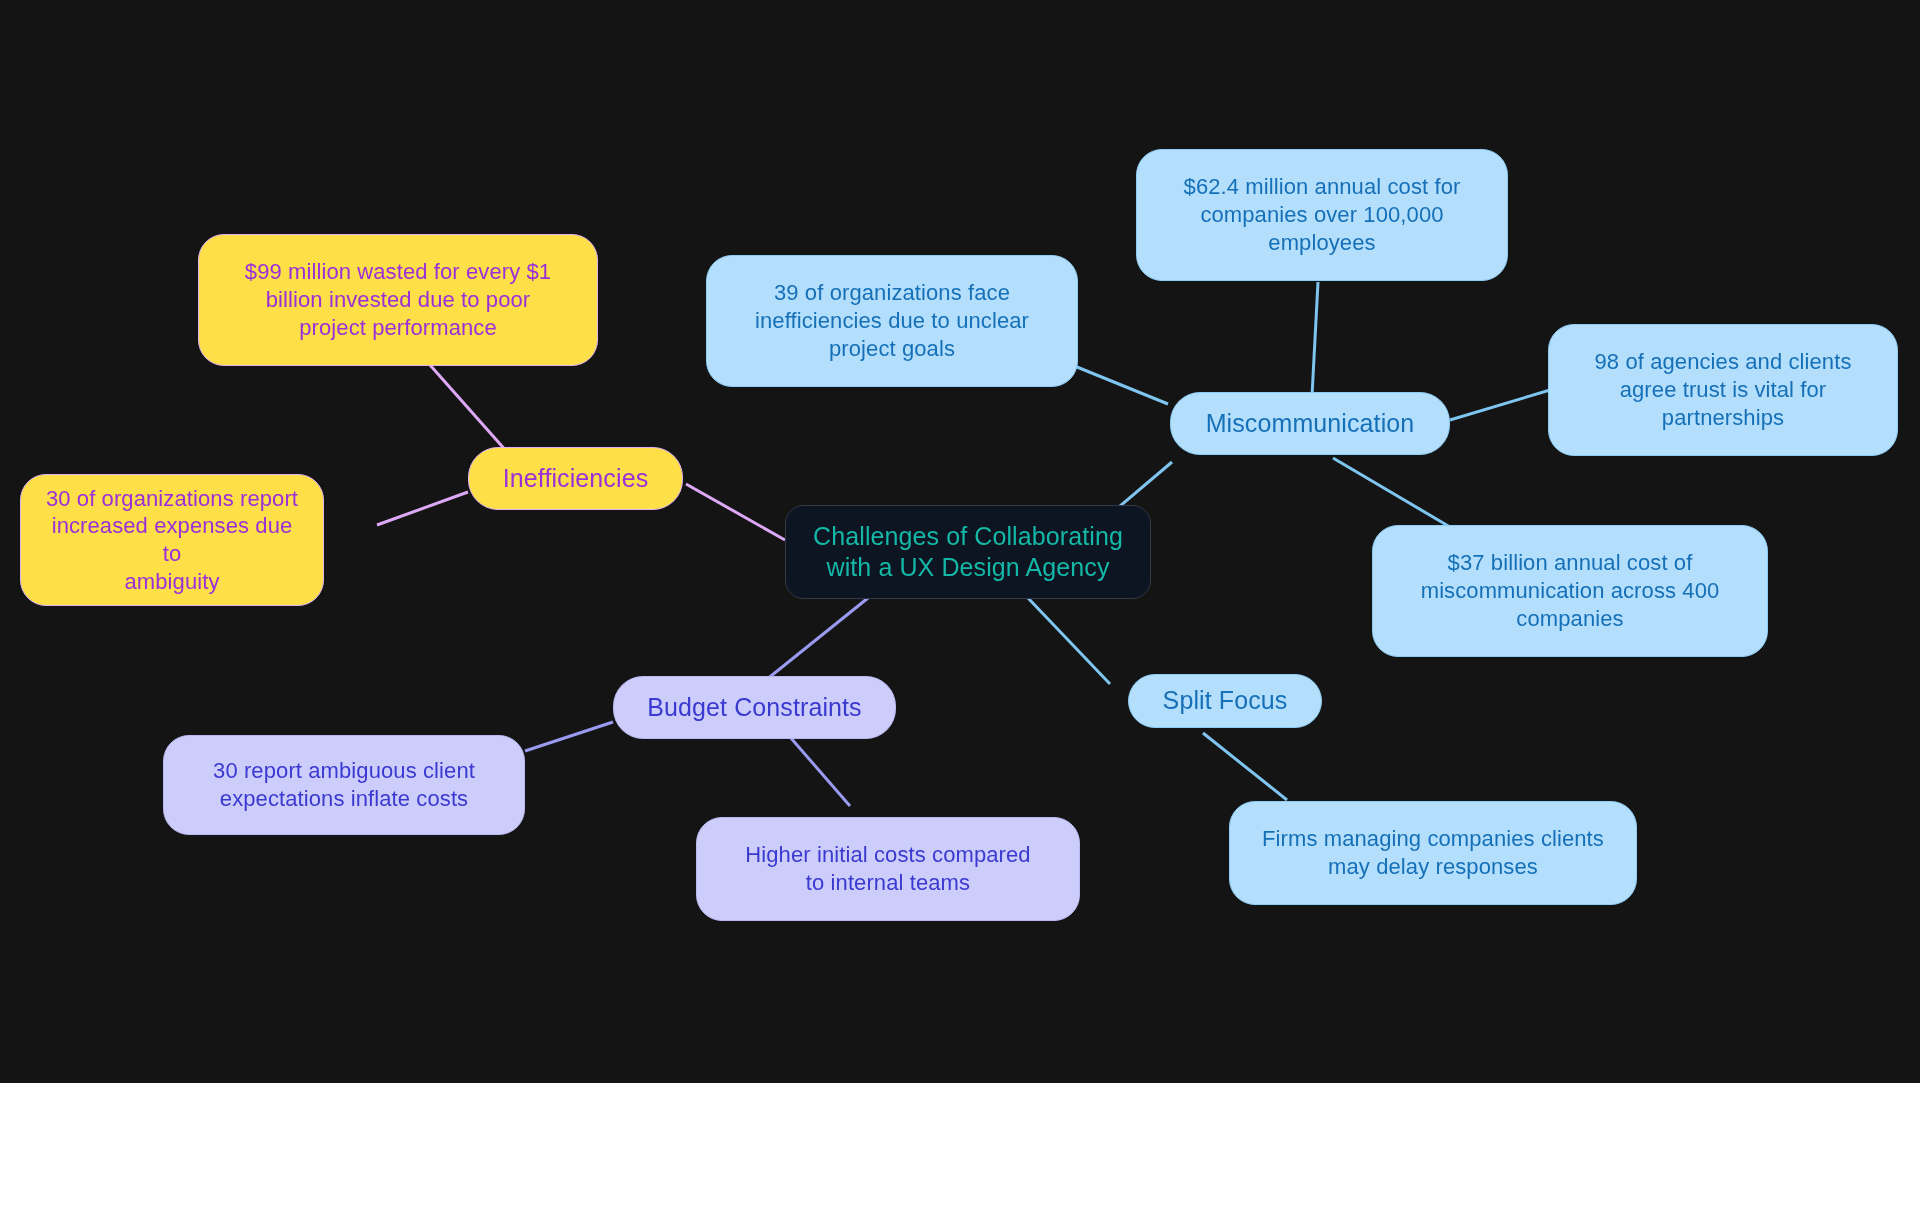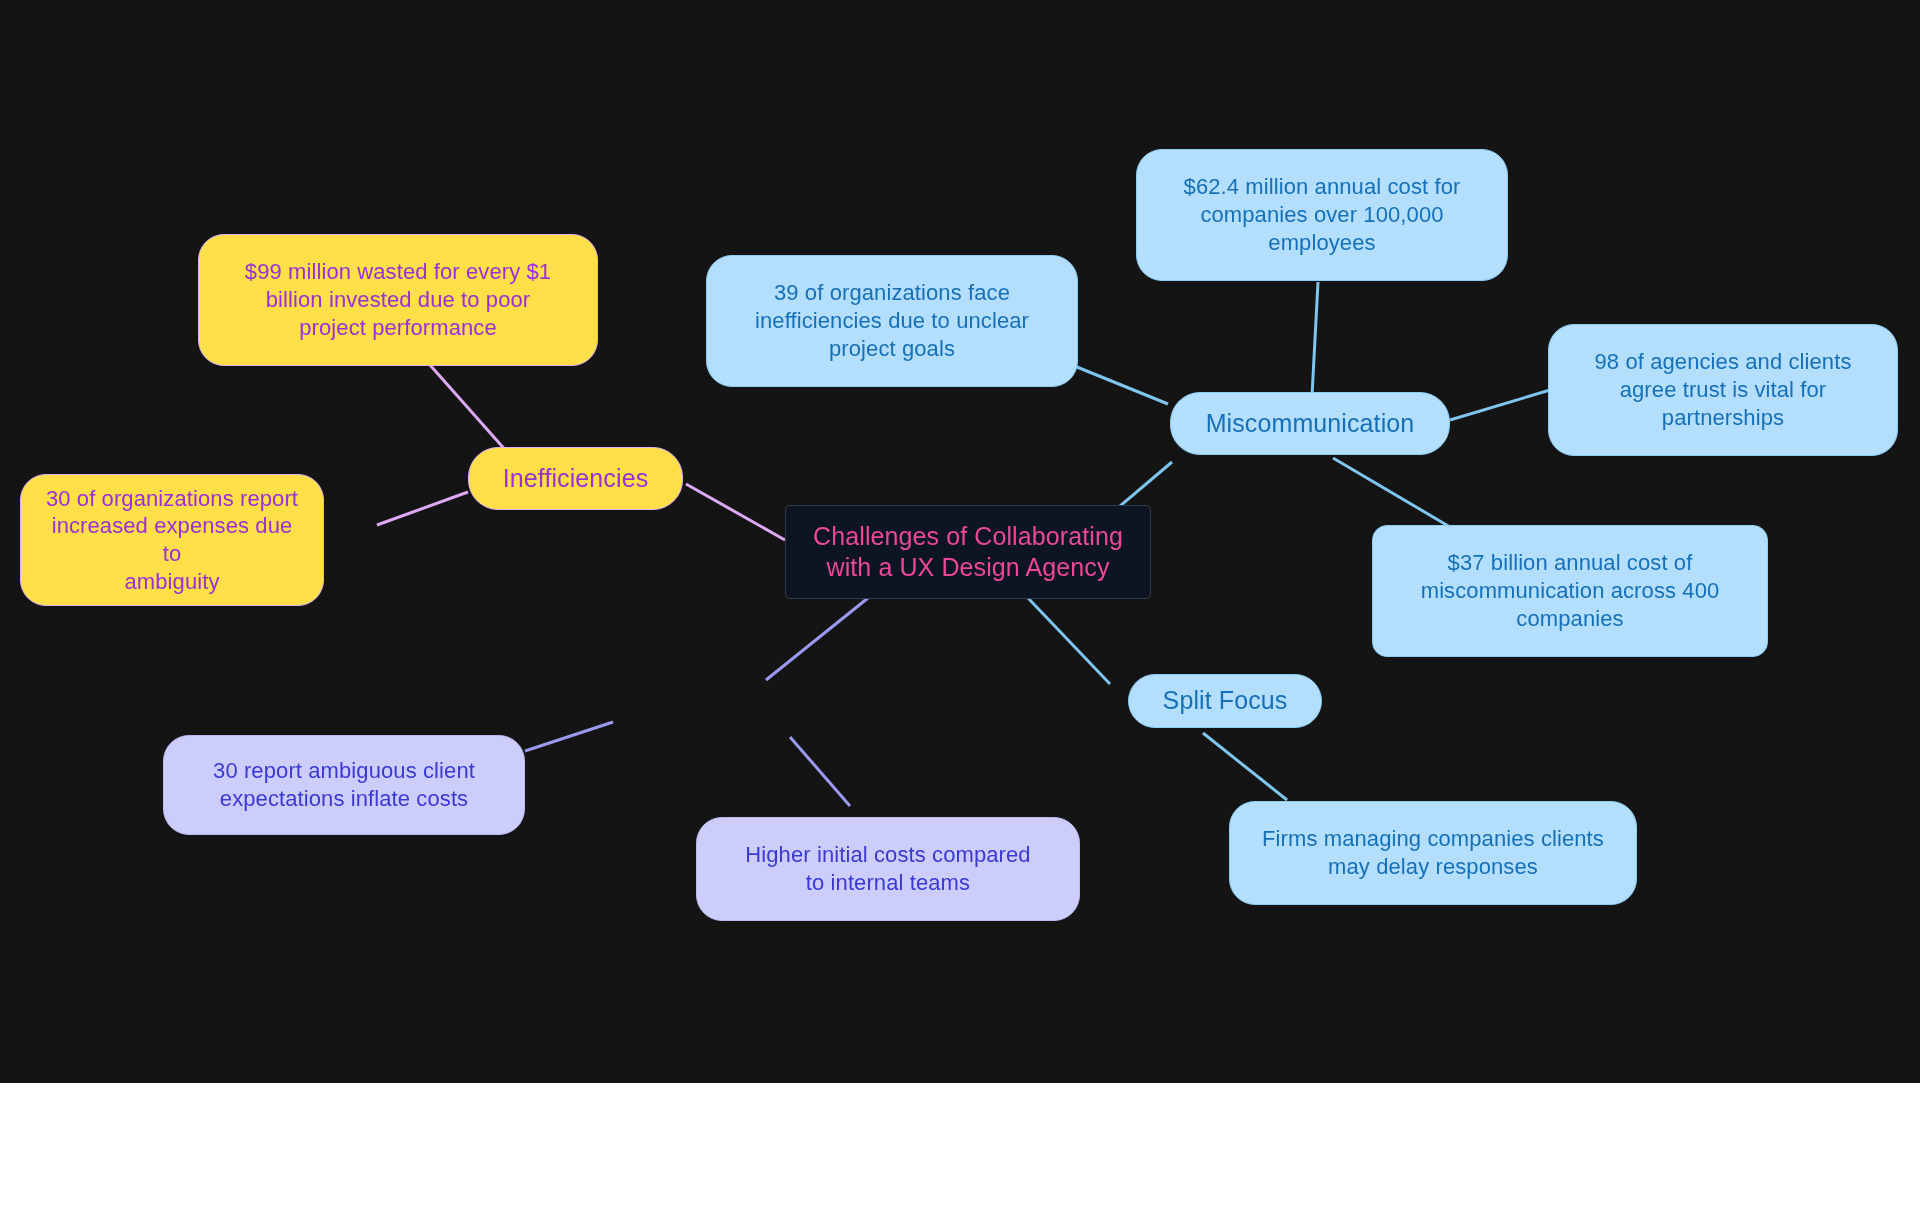--- a/index.html
+++ b/index.html
@@ -53,23 +53,23 @@
     border-radius: 26px;
     line-height: 1.26;
     letter-spacing: 0.1px;
     padding: 10px 24px;
     white-space: pre-line;
   }
 
   .node.root {
     background: #0d1422;
     border: 1.5px solid #33384a;
-    color: #ec4899;
+    color: #14b8a6;
     font-size: 25px;
-    border-radius: 5px;
+    border-radius: 18px;
   }
 
   .node.branch {
     font-size: 25px;
     border-radius: 30px;
   }
 
   .node.leaf {
     font-size: 22px;
     border-radius: 26px;
@@ -130,20 +130,21 @@
       <path d="M 1203,733 L 1287,800" stroke="#7ec5f0" stroke-width="3" fill="none"></path>
     </svg>
 
     <div class="node root" style="left:785px; top:505px; width:366px; height:94px;">Challenges of Collaborating
 with a UX Design Agency</div>
 
     <div class="node branch c-pink" style="left:468px; top:447px; width:215px; height:63px;">Inefficiencies</div>
 
     <div class="node branch c-blue" style="left:1170px; top:392px; width:280px; height:63px;">Miscommunication</div>
 
+    <div class="node branch c-indigo" style="left:613px; top:676px; width:283px; height:63px;">Budget Constraints</div>
 
     <div class="node branch c-blue" style="left:1128px; top:674px; width:194px; height:54px;">Split Focus</div>
 
     <div class="node leaf c-pink" style="left:198px; top:234px; width:400px; height:132px;">$99 million wasted for every $1
 billion invested due to poor
 project performance</div>
 
     <div class="node leaf c-pink" style="left:20px; top:474px; width:304px; height:132px;">30 of organizations report
 increased expenses due to
 ambiguity</div>
@@ -153,21 +154,21 @@
 project goals</div>
 
     <div class="node leaf c-blue" style="left:1136px; top:149px; width:372px; height:132px;">$62.4 million annual cost for
 companies over 100,000
 employees</div>
 
     <div class="node leaf c-blue" style="left:1548px; top:324px; width:350px; height:132px;">98 of agencies and clients
 agree trust is vital for
 partnerships</div>
 
-    <div class="node leaf c-blue" style="left:1372px; top:525px; width:396px; height:132px;border-radius:15px;">$37 billion annual cost of
+    <div class="node leaf c-blue" style="left:1372px; top:525px; width:396px; height:132px;">$37 billion annual cost of
 miscommunication across 400
 companies</div>
 
     <div class="node leaf c-indigo" style="left:163px; top:735px; width:362px; height:100px;">30 report ambiguous client
 expectations inflate costs</div>
 
     <div class="node leaf c-indigo" style="left:696px; top:817px; width:384px; height:104px;">Higher initial costs compared
 to internal teams</div>
 
     <div class="node leaf c-blue" style="left:1229px; top:801px; width:408px; height:104px;">Firms managing companies clients

